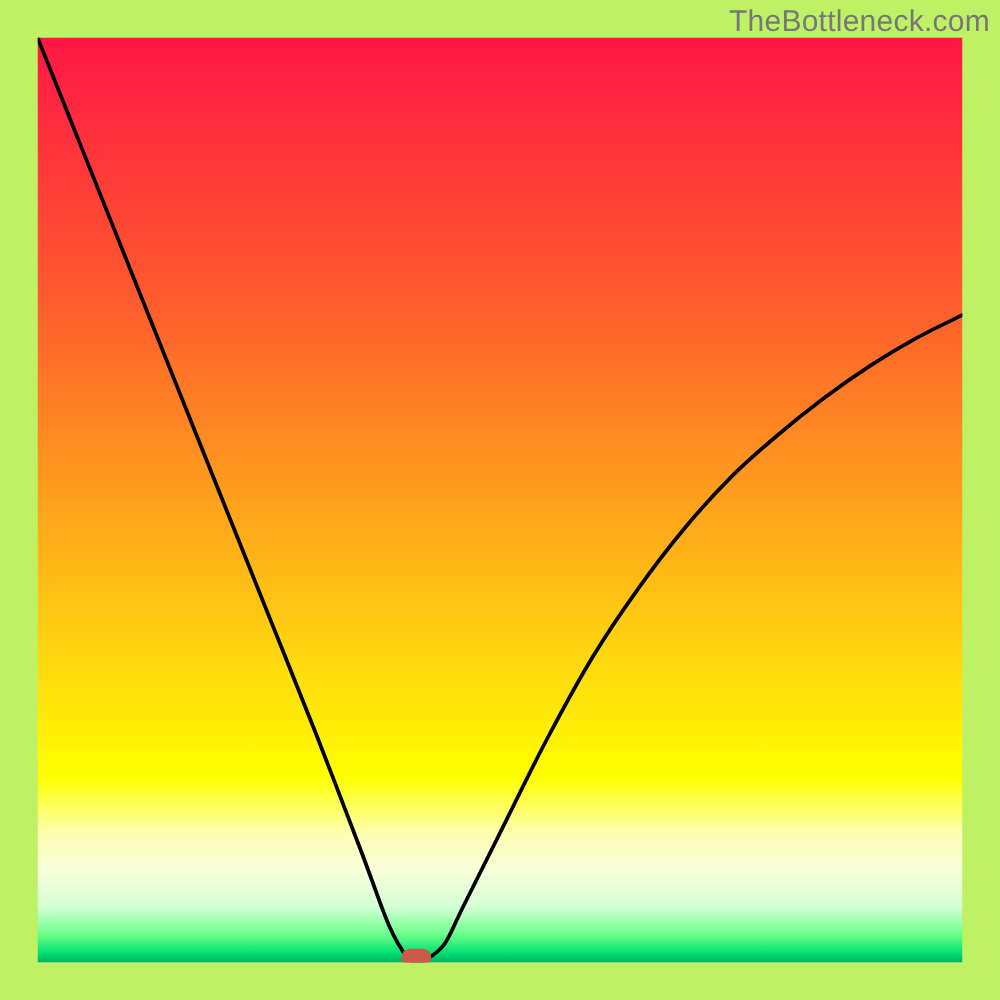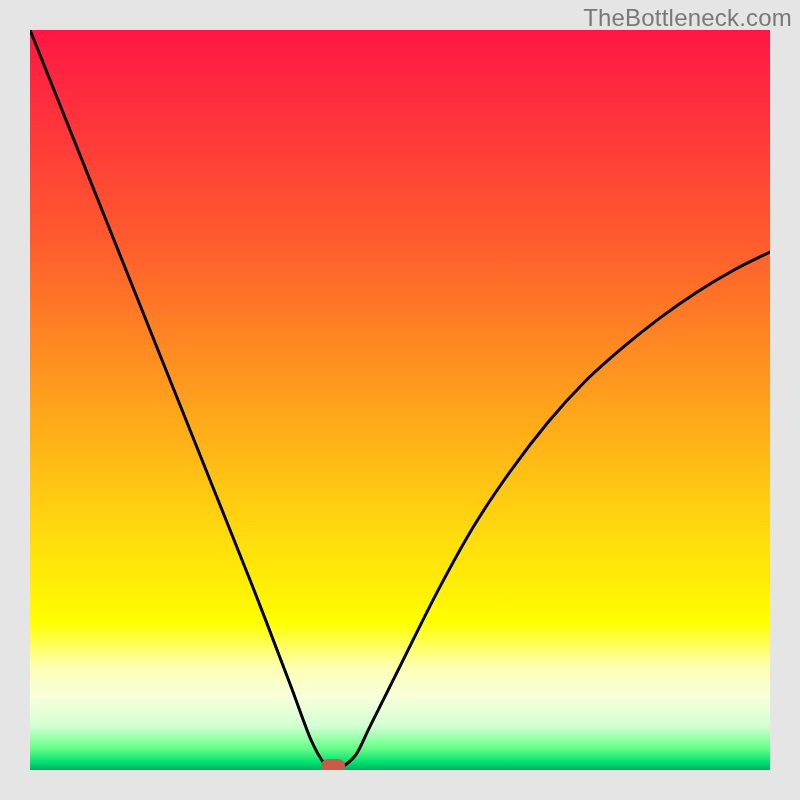--- a/index.html
+++ b/index.html
@@ -10,21 +10,21 @@
     background: #000;
     overflow: hidden;
     font-family: Arial, Helvetica, sans-serif;
   }
   .frame {
     position: absolute;
     left: 0;
     top: 0;
     width: 800px;
     height: 800px;
-    background: #e5e5e5;
+    background: #bef264;
   }
   .plot-area {
     position: absolute;
     left: 30px;
     top: 30px;
     width: 740px;
     height: 740px;
     overflow: hidden;
   }
   .gradient-bg {

